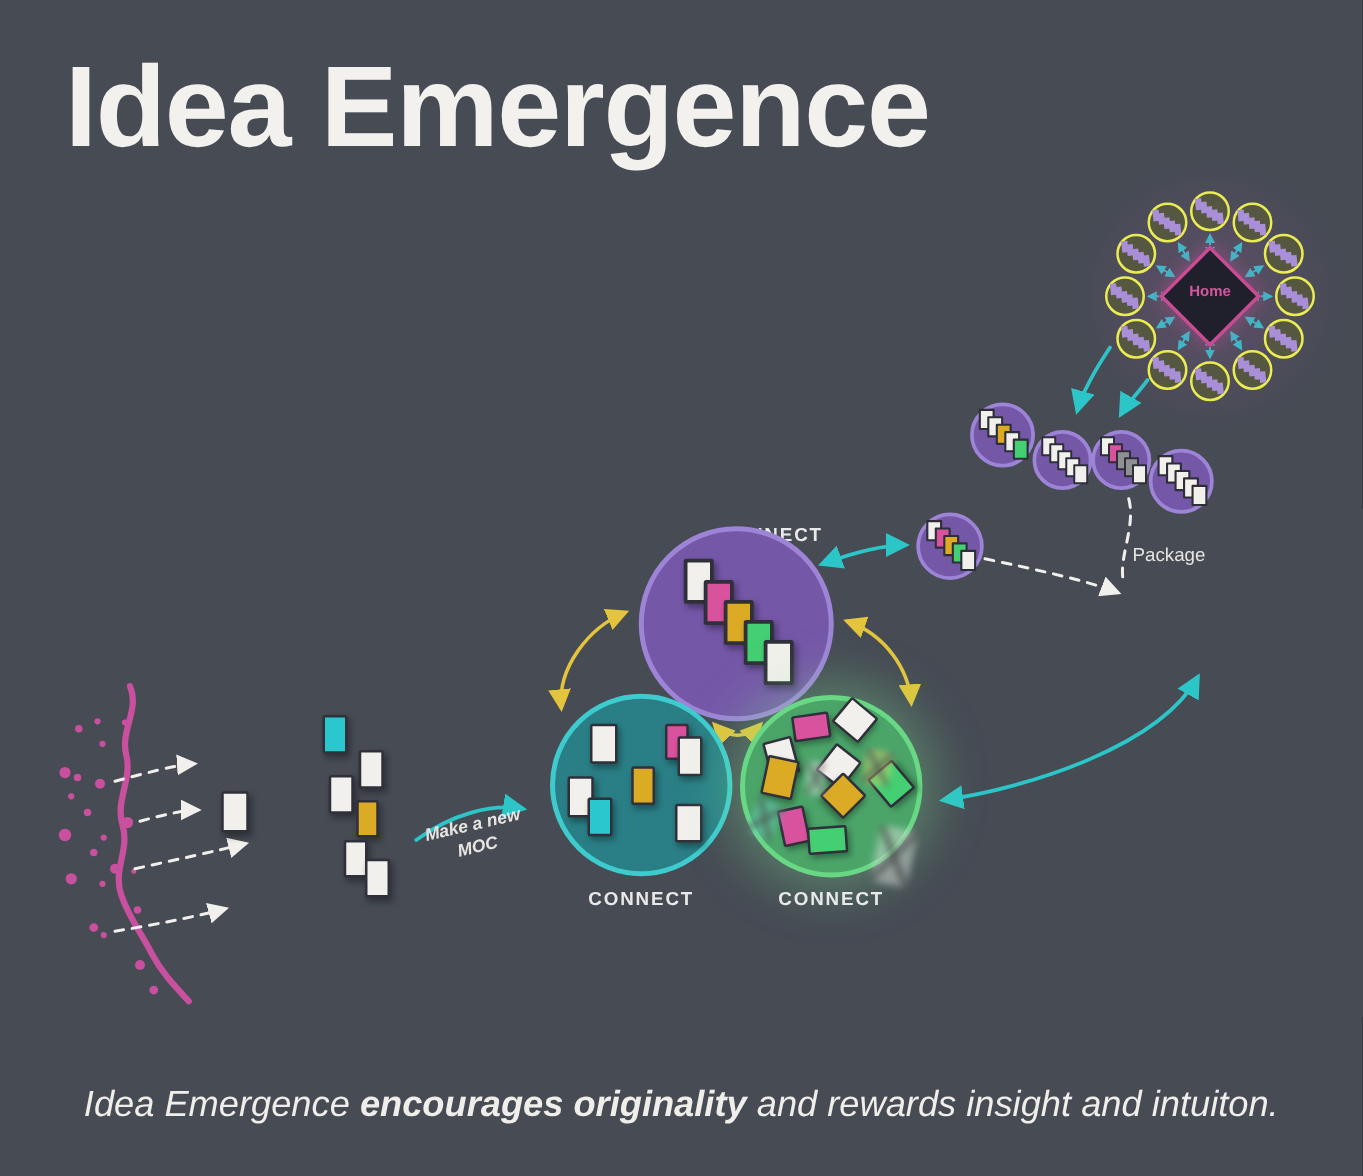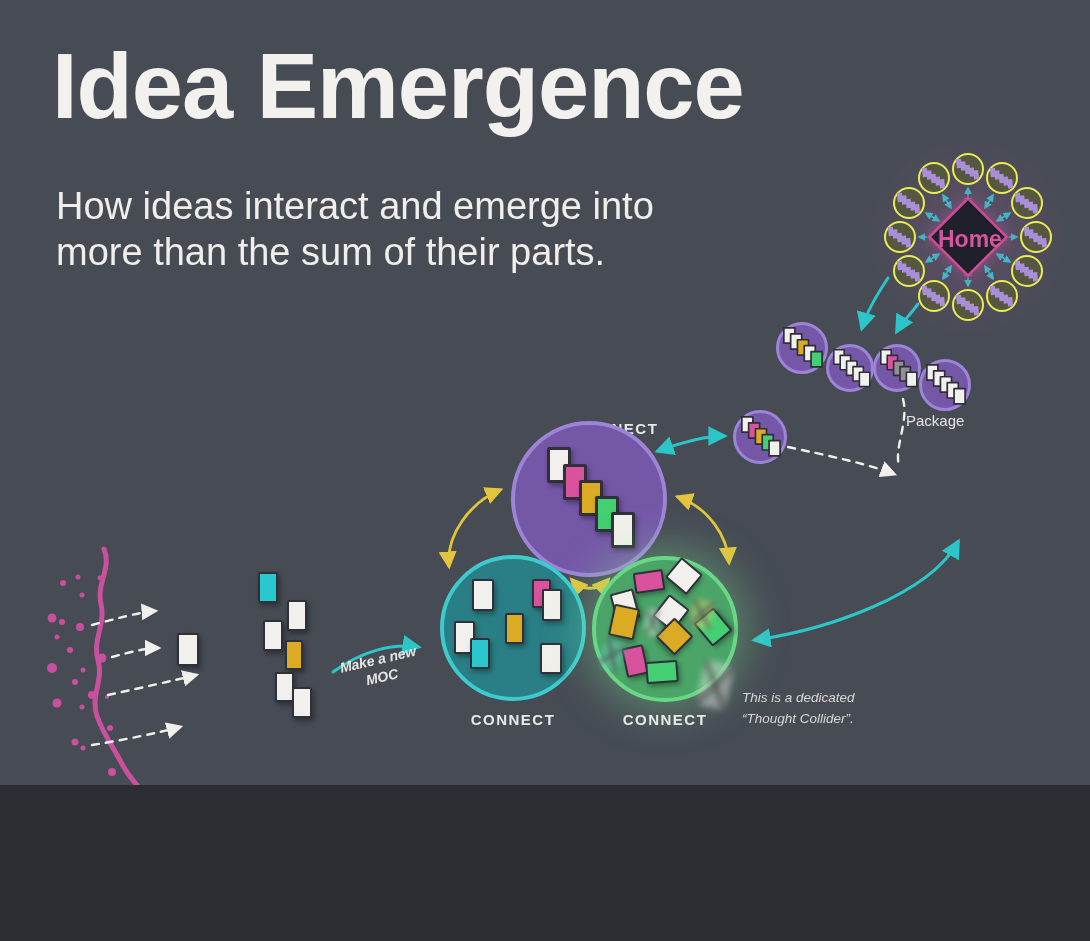--- a/index.html
+++ b/index.html
@@ -1,17 +1,17 @@
 <!DOCTYPE html>
 <html><head>
 <meta charset="utf-8">
 <style>
   html,body{margin:0;padding:0;background:#2b2e33;}
   .canvas{
-    position:relative;width:1090px;height:785px;overflow:hidden;
+    position:relative;width:1090px;height:941px;overflow:hidden;
     background:#464b54;
     font-family:"Liberation Sans", sans-serif;
     color:#f1f0ed;
   }
   .abs{position:absolute;}
 
   
   .title{
     left:52px;top:34px;font-size:92px;font-weight:bold;letter-spacing:-1px;
     color:#f2f1ee;
@@ -66,53 +66,51 @@
      linear-gradient(to top right, transparent 44%, rgba(80,80,80,.85) 46% 54%, transparent 56%),
      linear-gradient(to bottom right, transparent 44%, rgba(80,80,80,.85) 46% 54%, transparent 56%);}
   .ghost.teal{background:rgba(110,205,205,.5);}
   .ghost.yellow{background:rgba(225,210,110,.55);}
 
   
   .home-glow{left:853px;top:122px;width:230px;height:230px;border-radius:50%;
     background:radial-gradient(circle, rgba(195,95,190,.22) 0%, rgba(195,95,190,0) 65%);}
   .home-diamond{left:939px;top:208px;width:58px;height:58px;background:#20202c;border:3px solid #c64d92;
     transform:rotate(45deg);box-sizing:border-box;box-shadow:0 0 14px rgba(200,80,150,.45);}
-  .home-label{left:938px;top:226px;width:60px;text-align:center;font-size:23px;font-weight:bold;color:#d4569f;}
+  .home-label{left:938px;top:226px;width:60px;text-align:center;font-size:12px;font-weight:bold;color:#d4569f;}
   .satellite{position:absolute;width:32px;height:32px;border-radius:50%;box-sizing:border-box;
     background:#565741;border:2.5px solid #e9ec52;display:flex;align-items:center;justify-content:center;}
   .pill-stack{width:24px;height:24px;transform:rotate(-6deg);
     background-image:
       linear-gradient(105deg,#a98fd8,#a98fd8),linear-gradient(105deg,#a98fd8,#a98fd8),
       linear-gradient(105deg,#a98fd8,#a98fd8),linear-gradient(105deg,#a98fd8,#a98fd8),
       linear-gradient(105deg,#a98fd8,#a98fd8);
     background-repeat:no-repeat;background-size:5px 9px;
     background-position:1px 1px,5px 4px,9px 8px,13px 11px,17px 14px;}
 
   
   .creation-btn{
     left:913px;top:482px;width:102px;height:45px;background:#3da05f;border:2px solid #6ede96;
     box-sizing:border-box;display:flex;align-items:center;justify-content:center;
     font-size:20px;font-weight:bold;letter-spacing:2.5px;color:#fff;border-radius:1px;
   }
 
   
   .ann{position:absolute;color:#e6e5e2;}
-  .ann-package{left:906px;top:412px;font-size:15px;}
+  .ann-package{left:906px;top:436px;font-size:15px;}
   .ann-moc{left:328px;top:650px;width:104px;text-align:center;font-size:14px;font-weight:bold;font-style:italic;
     transform:rotate(-13deg);white-space:pre-line;line-height:1.3;}
   .ann-collider{left:742px;top:688px;font-size:13.5px;font-style:italic;white-space:pre-line;line-height:1.55;color:#d9d8d5;}
 </style>
 </head>
 <body>
 
 <div class="canvas">
 
   <div class="abs title">Idea Emergence</div>
-  <div class="abs subtitle">How ideas interact and emerge into
-more than the sum of their parts.</div>
 
   <svg class="layer" width="1090" height="941" viewBox="0 0 1090 941">
     <defs>
       <marker id="mTeal" viewBox="0 0 10 10" refX="8" refY="5" markerWidth="6.5" markerHeight="6.5" orient="auto-start-reverse">
           <path d="M0,0L10,5L0,10z" fill="#2cc5c8"></path>
         </marker>
       <marker id="mTealS" viewBox="0 0 10 10" refX="8" refY="5" markerWidth="5" markerHeight="5" orient="auto-start-reverse">
           <path d="M0,0L10,5L0,10z" fill="#2cc5c8"></path>
         </marker>
       <marker id="mYellow" viewBox="0 0 10 10" refX="8" refY="5" markerWidth="6.5" markerHeight="6.5" orient="auto-start-reverse">
@@ -321,17 +319,18 @@
   <div class="satellite" style="left:1011px;top:255px;">
       <div class="pill-stack"></div>
     </div>
   <div class="abs home-diamond"></div>
   <div class="abs home-label">Home</div>
 
 
   <div class="ann ann-package">Package</div>
   <div class="ann ann-moc">Make a new
 MOC</div>
-  <div class="ann ann-collider">This is a dedicated
-“Thought Collider”.</div>
-
+
+  <div class="abs footer">
+    <span>Idea Emergence </span><span class="b">encourages originality</span><span> and rewards insight and intuiton.</span>
+  </div>
 
 </div>
 
 </body></html>

